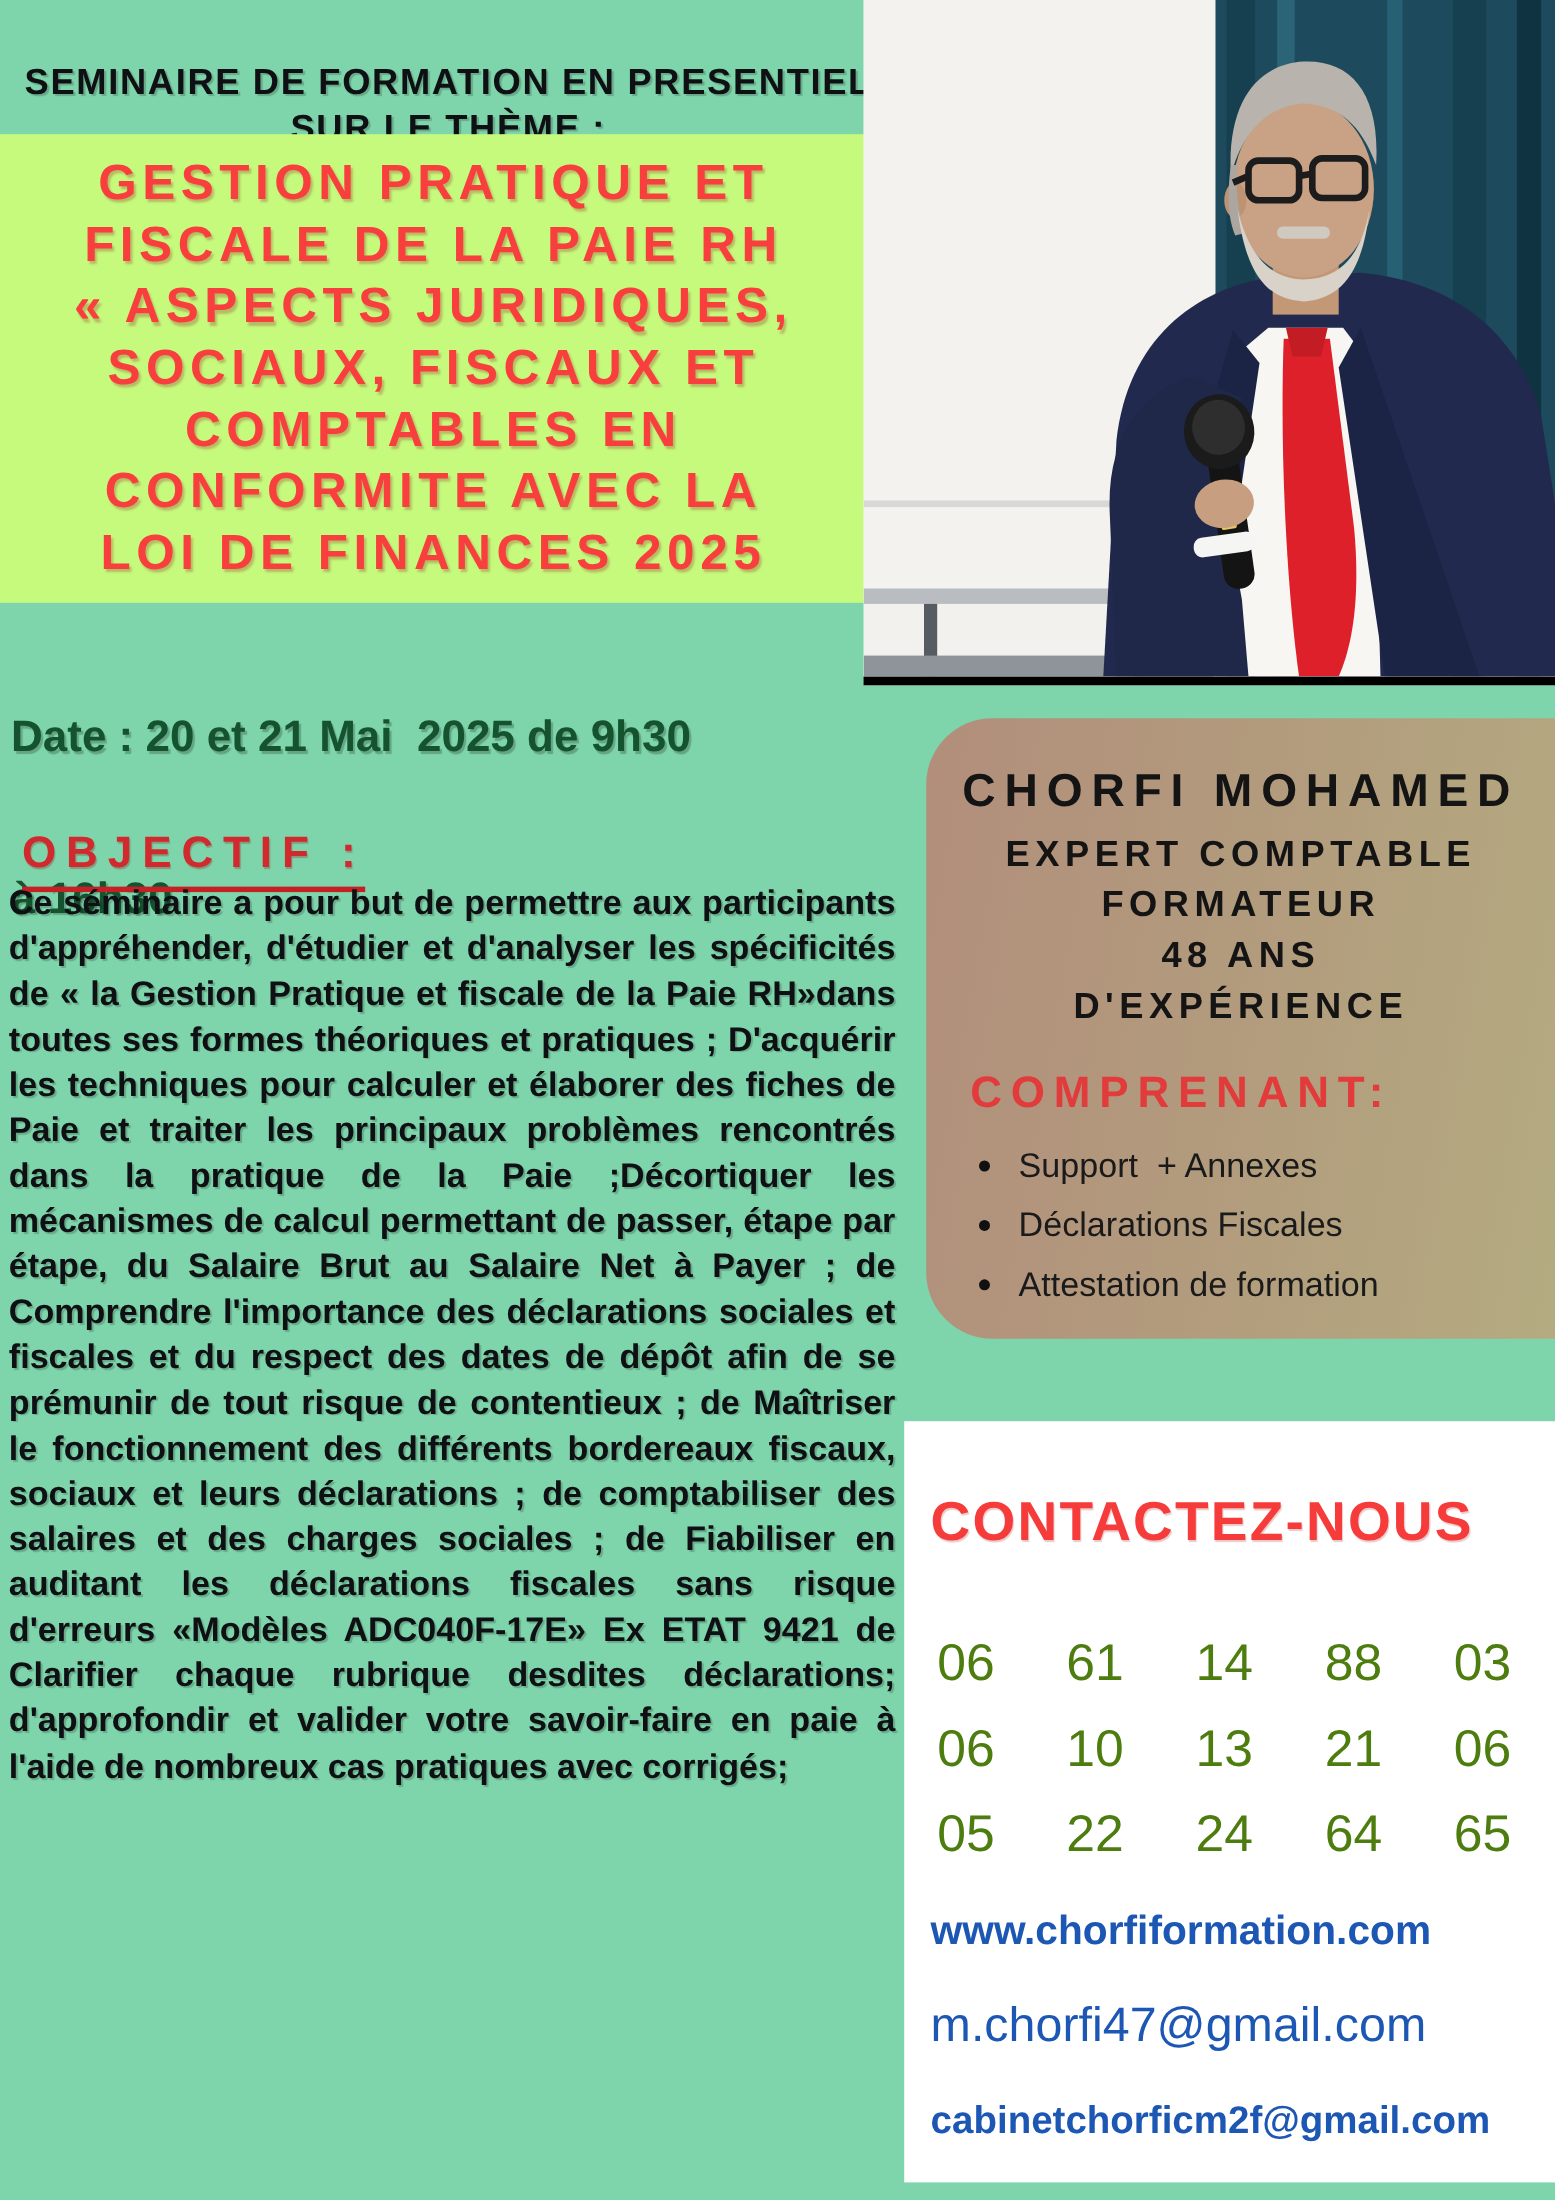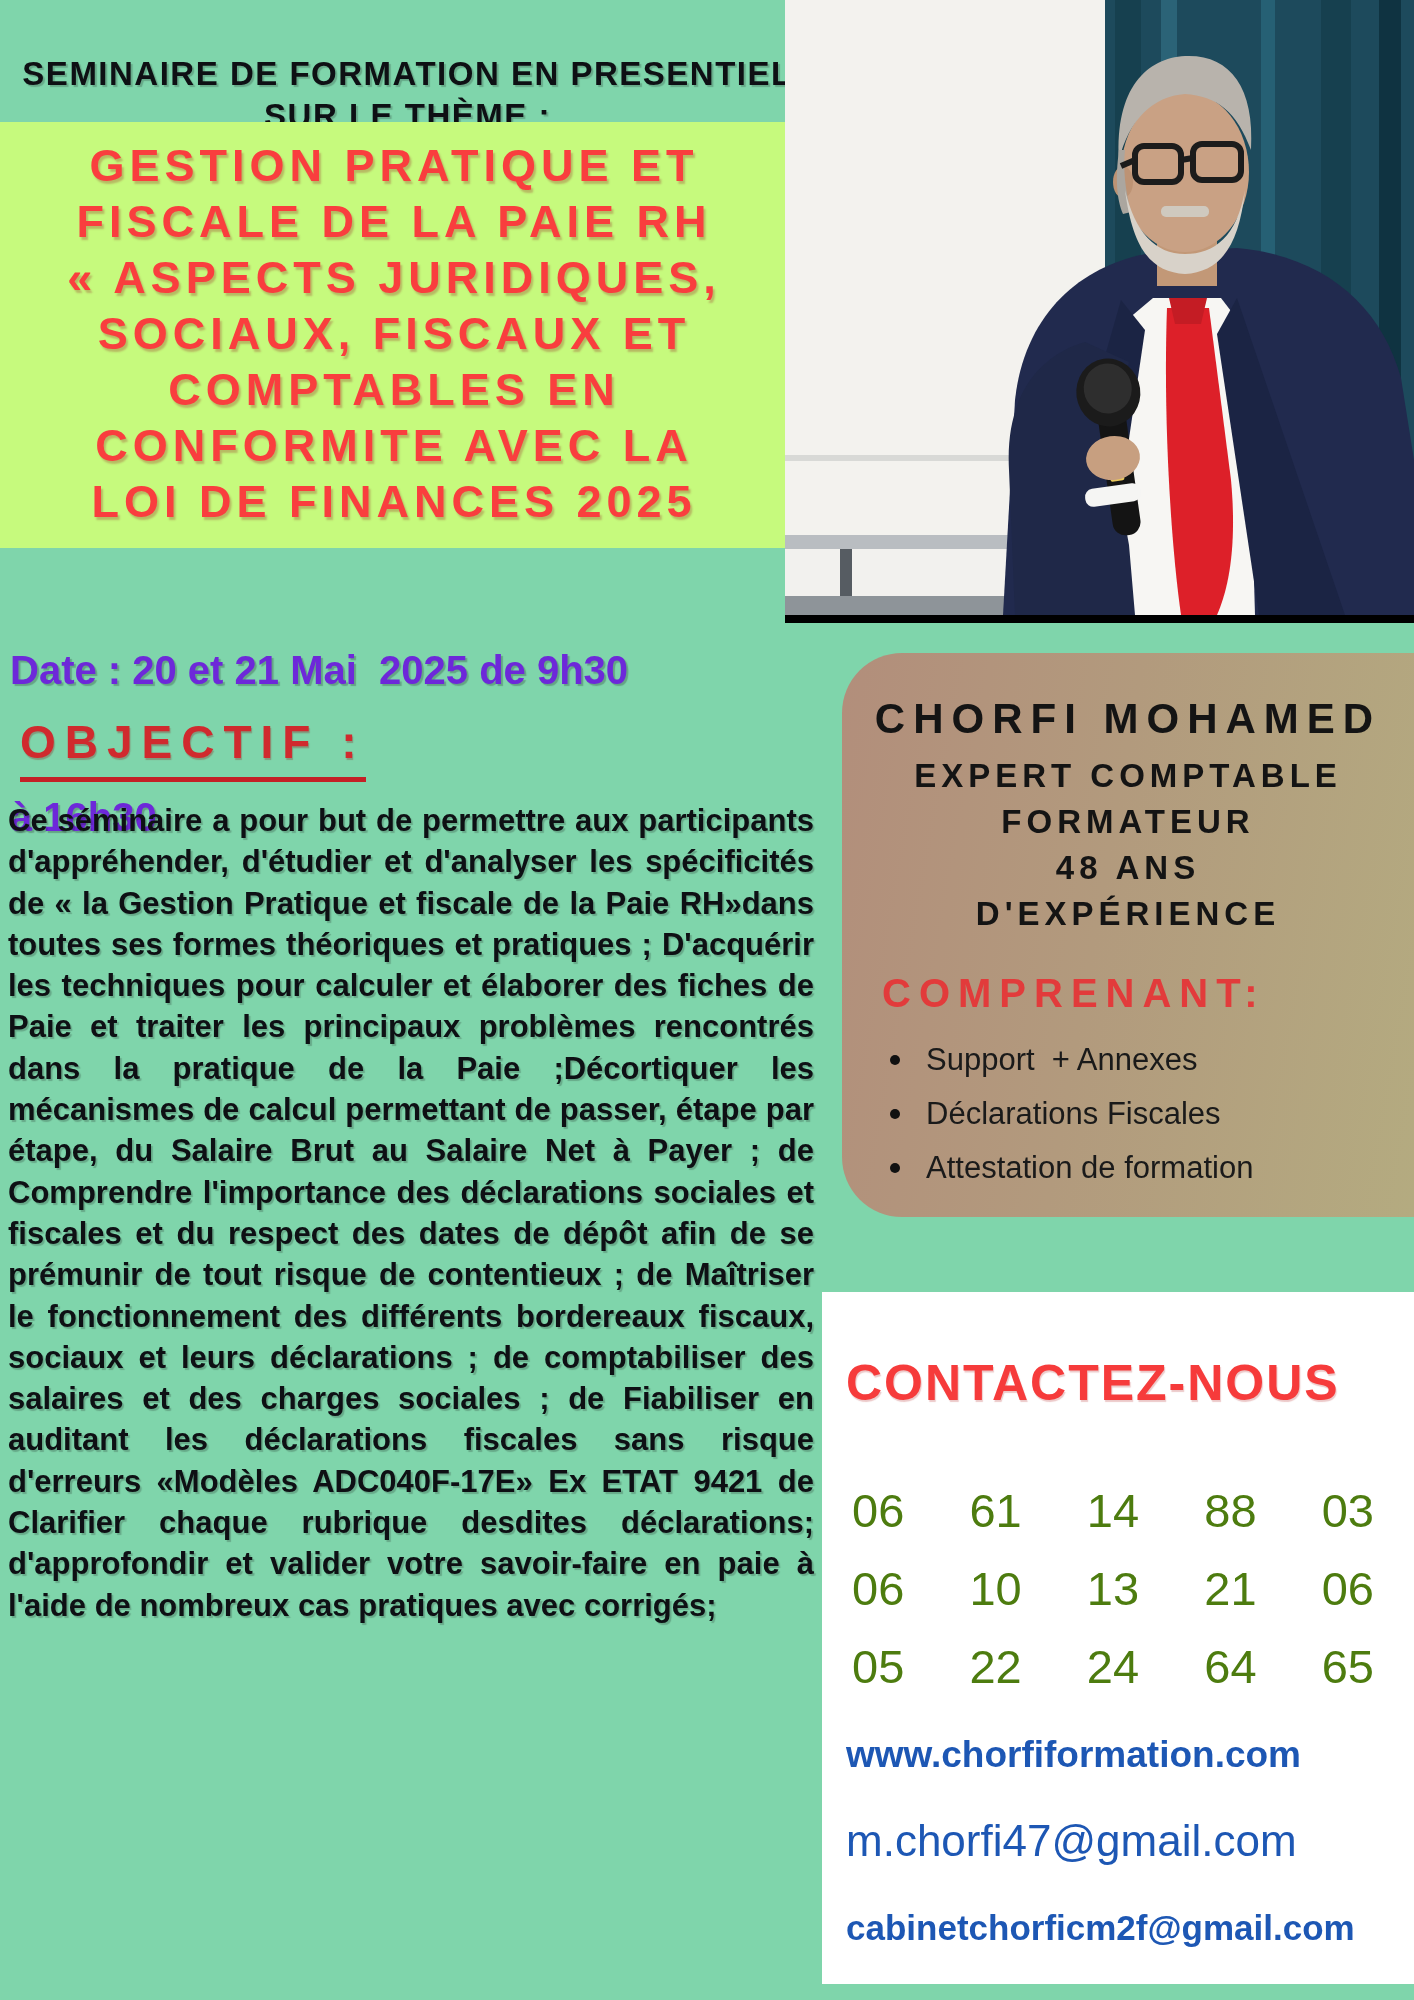--- a/index.html
+++ b/index.html
@@ -20,26 +20,26 @@
     position:absolute;left:0;top:122px;width:788px;
     background:#c6fa7d;padding:16px 0 18px 0;text-align:center;
   }
   .title-line{
     font-size:45px;line-height:56px;font-weight:800;letter-spacing:5px;
     color:#f93e3e;text-shadow:2px 3px 2px rgba(150,40,40,.3);
     white-space:nowrap;
   }
   .date{
     position:absolute;left:10px;top:548px;width:800px;
-    font-size:40px;line-height:49px;font-weight:800;color:#6d28d9;
+    font-size:40px;line-height:49px;font-weight:800;color:#14532d;
     text-shadow:2px 2px 1px rgba(20,20,20,.25);white-space:pre-wrap;
   }
   .objectif-h{
-    position:absolute;left:20px;top:715px;
-    font-size:46px;font-weight:800;letter-spacing:9px;color:#d02a2e;
+    position:absolute;left:20px;top:753px;
+    font-size:40px;font-weight:800;letter-spacing:9px;color:#d02a2e;
     border-bottom:5px solid #c42026;padding-bottom:8px;
     text-shadow:1px 2px 1px rgba(140,20,20,.3);
   }
   .para{
     position:absolute;left:8px;top:800px;width:806px;
     font-size:31px;line-height:41.3px;font-weight:700;color:#0e1014;
     text-align:justify;text-shadow:1.8px 1.8px 1px rgba(20,20,20,.22);
   }
   
   .photo{

